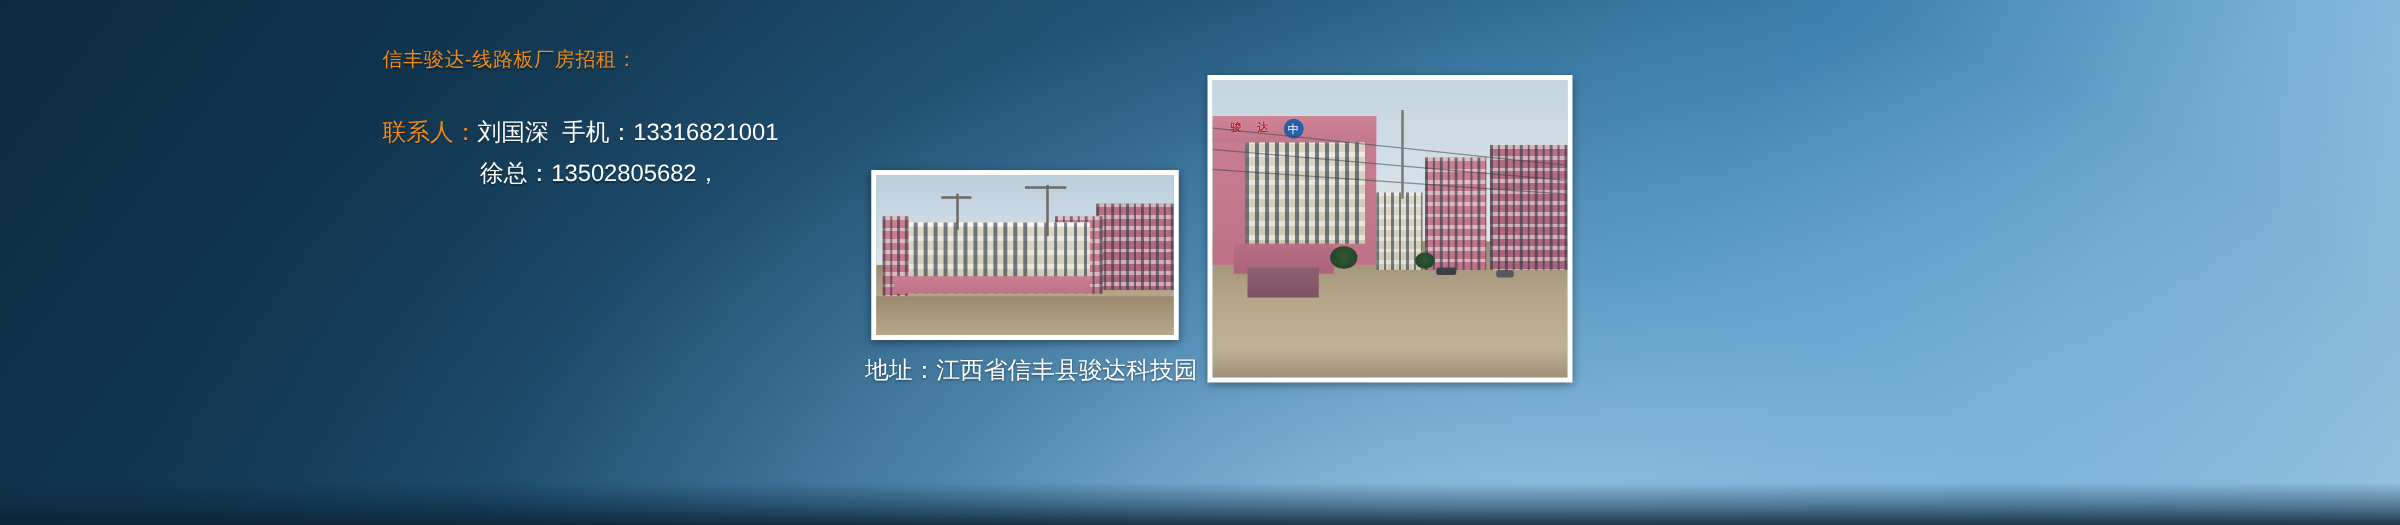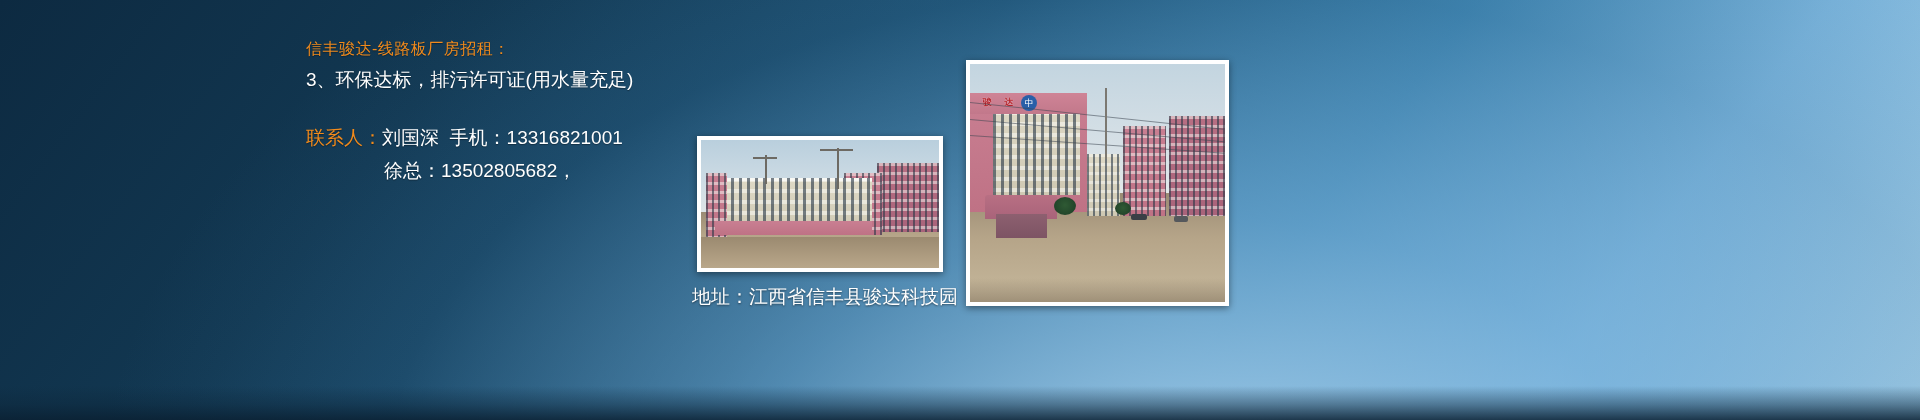--- a/index.html
+++ b/index.html
@@ -78,21 +78,21 @@
   }
   #photo-left {
     left: 697px;
     top: 136px;
     width: 246px;
     height: 136px;
   }
   #photo-right {
     left: 966px;
     top: 60px;
-    width: 263px;
+    width: 292px;
     height: 246px;
   }
   .photo-inner {
     position: relative;
     width: 100%;
     height: 100%;
     overflow: hidden;
     background: #9fb9cc;
   }
 
@@ -196,21 +196,20 @@
 </head>
 <body>
 
 <div id="banner">
 
   <div class="text-block">
 
     <div class="headline">信丰骏达-线路板厂房招租：</div>
 
 
-    <div class="bullet">3、环保达标，排污许可证(用水量充足)</div>
 
 
     <div class="spacer"></div>
 
     <div class="contact-line">
       <span class="contact-label">联系人：</span><span>刘国深</span><span>&nbsp;&nbsp;</span><span>手机：</span><span>13316821001</span>
     </div>
 
     <div class="contact-line indent">徐总：13502805682，</div>
   </div>

